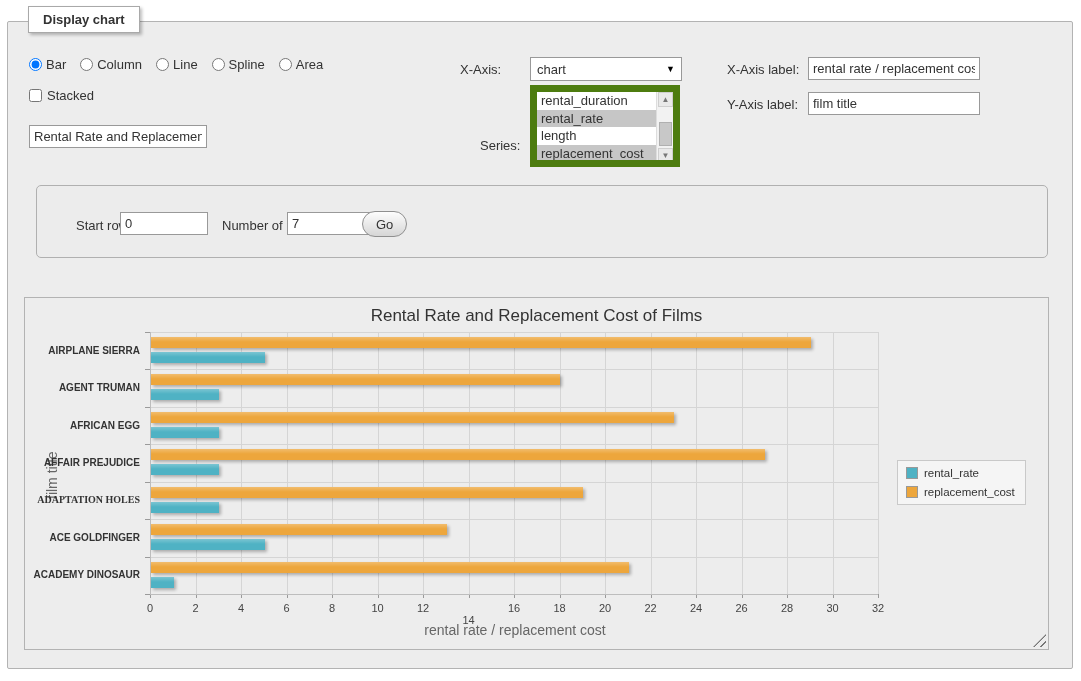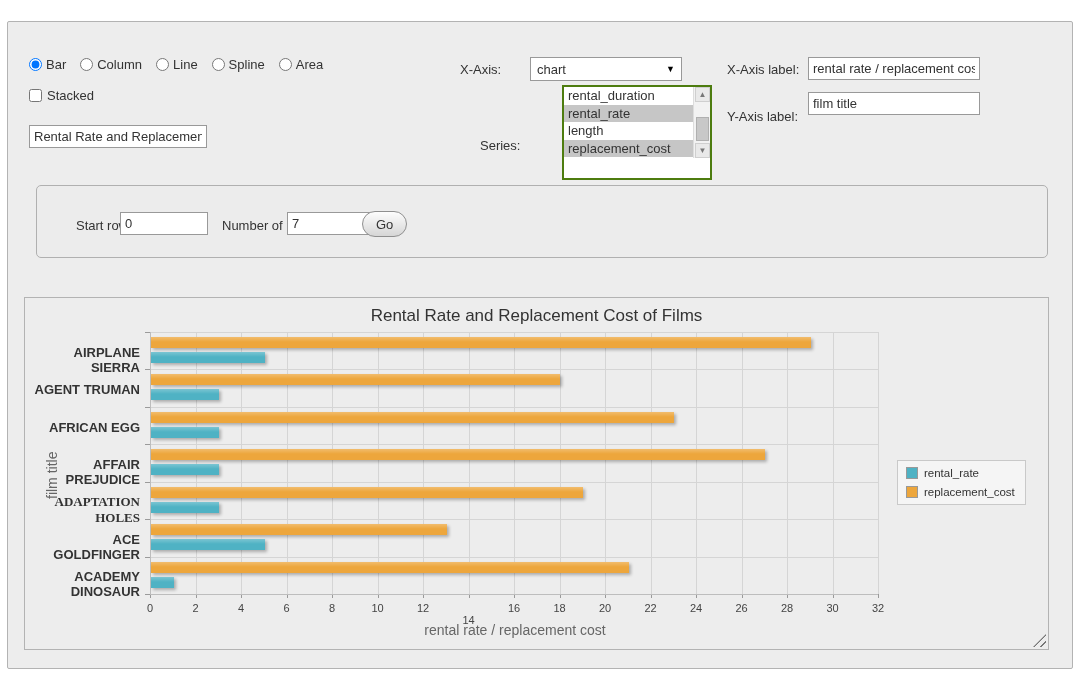--- a/index.html
+++ b/index.html
@@ -24,22 +24,22 @@
   .radio-row label { margin-right:10px; }
   .check-row { position:absolute; left:29px; top:88px; display:flex; align-items:center; gap:5px; font-size:13px; }
 
   
   .select-box { position:absolute; left:530px; top:57px; width:152px; height:24px; background:#fff;
     border:1px solid #999; font-size:13px; display:flex; align-items:center; padding:0 6px; cursor:default; }
   .select-box .sel-text { flex:1; }
   .select-box .sel-arrow { font-size:9px; color:#000; }
 
   
-  .listbox { position:absolute; left:530px; top:85px; width:150px; height:95px; background:#fff;
-    border:2px solid #4d7c0f; overflow:hidden;margin-left:32px; }
+  .listbox { position:absolute; left:530px; top:85px; width:150px; height:82px; background:#fff;
+    border:7px solid #4d7c0f; overflow:hidden; }
   .listbox .opt { font-size:13px; padding:0 4px; height:17.5px; line-height:17.5px; white-space:nowrap; }
   .listbox .opt.sel { background:#c6c6c6; }
   .lb-scroll { position:absolute; right:0; top:0; width:17px; height:71px; background:#f2f2f2; border-left:1px solid #ddd; }
   .lb-btn { position:absolute; left:1px; width:15px; height:15px; background:#e9e9e9; border:1px solid #cfcfcf;
     color:#777; font-size:8px; text-align:center; line-height:14px; }
   .lb-thumb { position:absolute; left:2px; top:30px; width:13px; height:24px; background:#c8c8c8; border:1px solid #b0b0b0; }
 
   
   .rows-panel { position:absolute; left:36px; top:185px; width:1012px; height:73px; background:#ececec;
     border:1px solid #b0b0b0; border-radius:5px; }
@@ -51,37 +51,38 @@
   .chart-box { position:absolute; left:24px; top:297px; width:1025px; height:353px;
     background:#ededed; border:1px solid #b3b3b3; }
   .chart-title { position:absolute; left:0; top:8px; width:100%; text-align:center; font-size:17px; color:#333; }
   .gridline-v { position:absolute; width:1px; background:#d5d5d5; }
   .gridline-h { position:absolute; height:1px; background:#d5d5d5; }
   .axis-line-y { position:absolute; width:1px; background:#bdbdbd; }
   .axis-line-x { position:absolute; height:1px; background:#bdbdbd; }
   .tick { position:absolute; background:#9a9a9a; }
   .bar { position:absolute; height:11px; box-shadow:2px 2px 3px rgba(0,0,0,0.28);
     background-image:linear-gradient(rgba(255,255,255,0.25), rgba(255,255,255,0) 45%); }
-  .cat-label { position:absolute; font-size:13px; font-weight:bold; color:#333; text-align:right; }
+  .cat-label { position:absolute; font-size:10px; font-weight:bold; color:#333; text-align:right; }
   .x-tick-label { position:absolute; font-size:11px; color:#444; text-align:center; width:34px; }
   .x-axis-title { position:absolute; font-size:14px; color:#666; text-align:center; }
   .y-axis-title { position:absolute; font-size:14px; color:#666; transform:rotate(-90deg); transform-origin:center; }
   .chart-legend { position:absolute; left:872px; top:162px; background:#f5f5f5; border:1px solid #c9c9c9;
     padding:6px 10px 6px 8px; display:flex; flex-direction:column; gap:7px; }
   .legend-item { display:flex; align-items:center; gap:6px; font-size:11.5px; color:#333; white-space:nowrap; }
   .legend-swatch { width:12px; height:12px; border:1px solid #999; }
   .resize-grip { position:absolute; right:2px; bottom:2px; width:13px; height:13px;
     background:repeating-linear-gradient(135deg, #777 0 1.5px, transparent 1.5px 4.5px);
     clip-path:polygon(100% 0, 100% 100%, 0 100%); cursor:se-resize; }
 </style>
 </head>
 <body>
 
 <div class="page">
   <div class="fieldset-panel"></div>
+  <div class="legend-box">Display chart</div>
 
   <div class="radio-row" id="radio-row">
       <input type="radio" name="ctype" id="ct0" checked="" style="">
       <label for="ct0">Bar</label>
       <input type="radio" name="ctype" id="ct1" style="">
       <label for="ct1">Column</label>
       <input type="radio" name="ctype" id="ct2" style="">
       <label for="ct2">Line</label>
       <input type="radio" name="ctype" id="ct3" style="">
       <label for="ct3">Spline</label>
@@ -110,21 +111,21 @@
       <div class="opt sel" style="width: 132px;">replacement_cost</div>
       <div class="lb-scroll">
       <div class="lb-btn" style="top:0;">▲</div>
       <div class="lb-thumb"></div>
       <div class="lb-btn" style="bottom:0;">▼</div>
     </div>
   </div>
 
   <span class="ctl-label" style="left:727px; top:62px;">X-Axis label:</span>
   <input class="txt" style="left: 808px; top: 57px; width: 172px;" value="rental rate / replacement cost">
-  <span class="ctl-label" style="left:727px; top:109px;">Y-Axis label:</span>
+  <span class="ctl-label" style="left:727px; top:97px;">Y-Axis label:</span>
   <input class="txt" style="left: 808px; top: 92px; width: 172px;" value="film title">
 
   <div class="rows-panel"></div>
   <span class="ctl-label" style="left:60px; top:218px;margin-left:16px;">Start row:</span>
   <input class="txt" style="left: 120px; top: 212px; width: 88px;" value="0">
   <span class="ctl-label" style="left:222px; top:218px;">Number of rows:</span>
   <input class="txt" style="left: 287px; top: 212px; width: 88px;" value="7">
   <button class="go-btn">Go</button>
 
   <div class="chart-box" id="chart">

